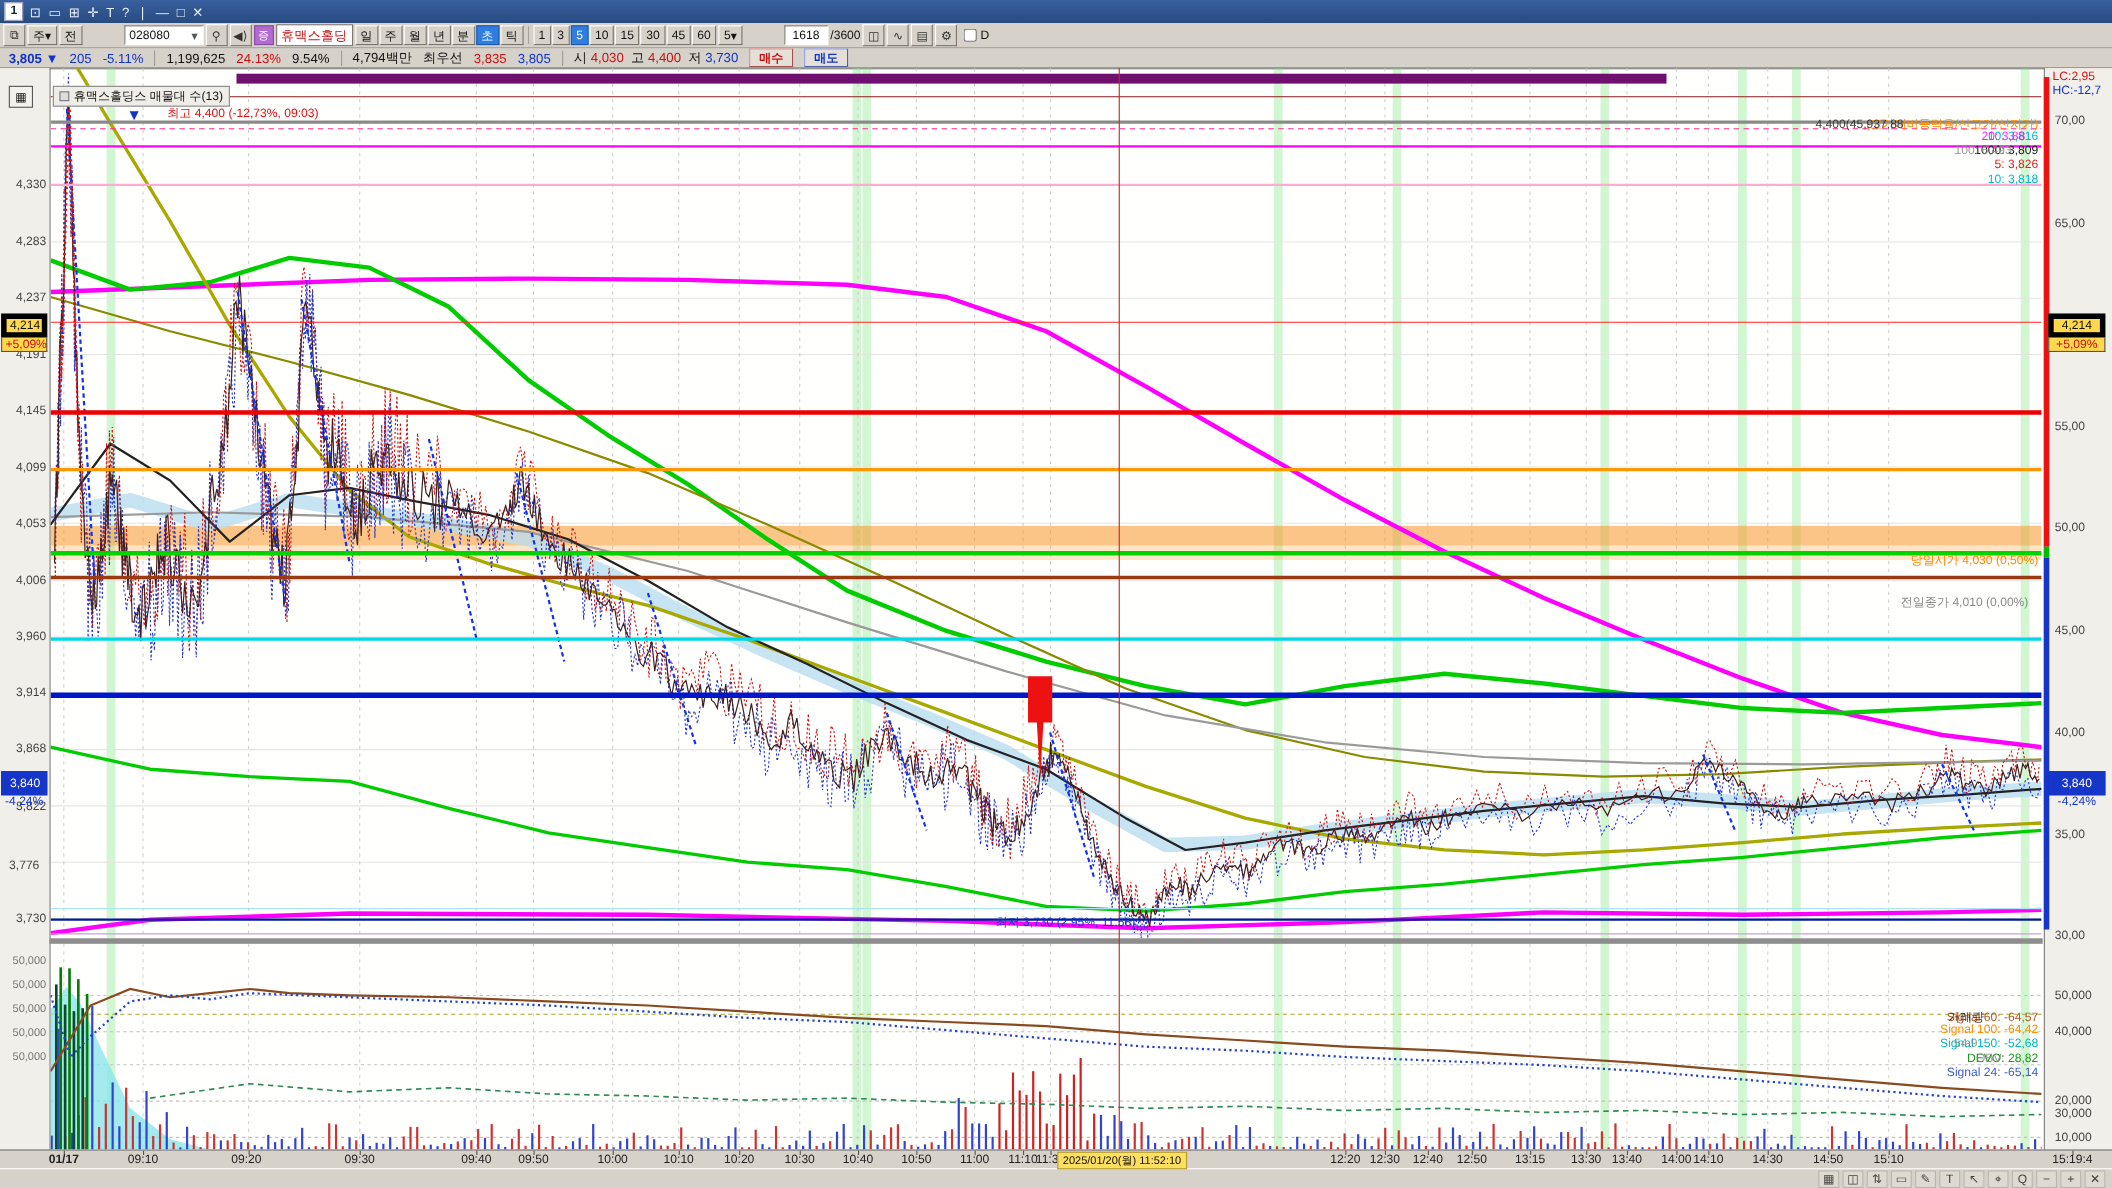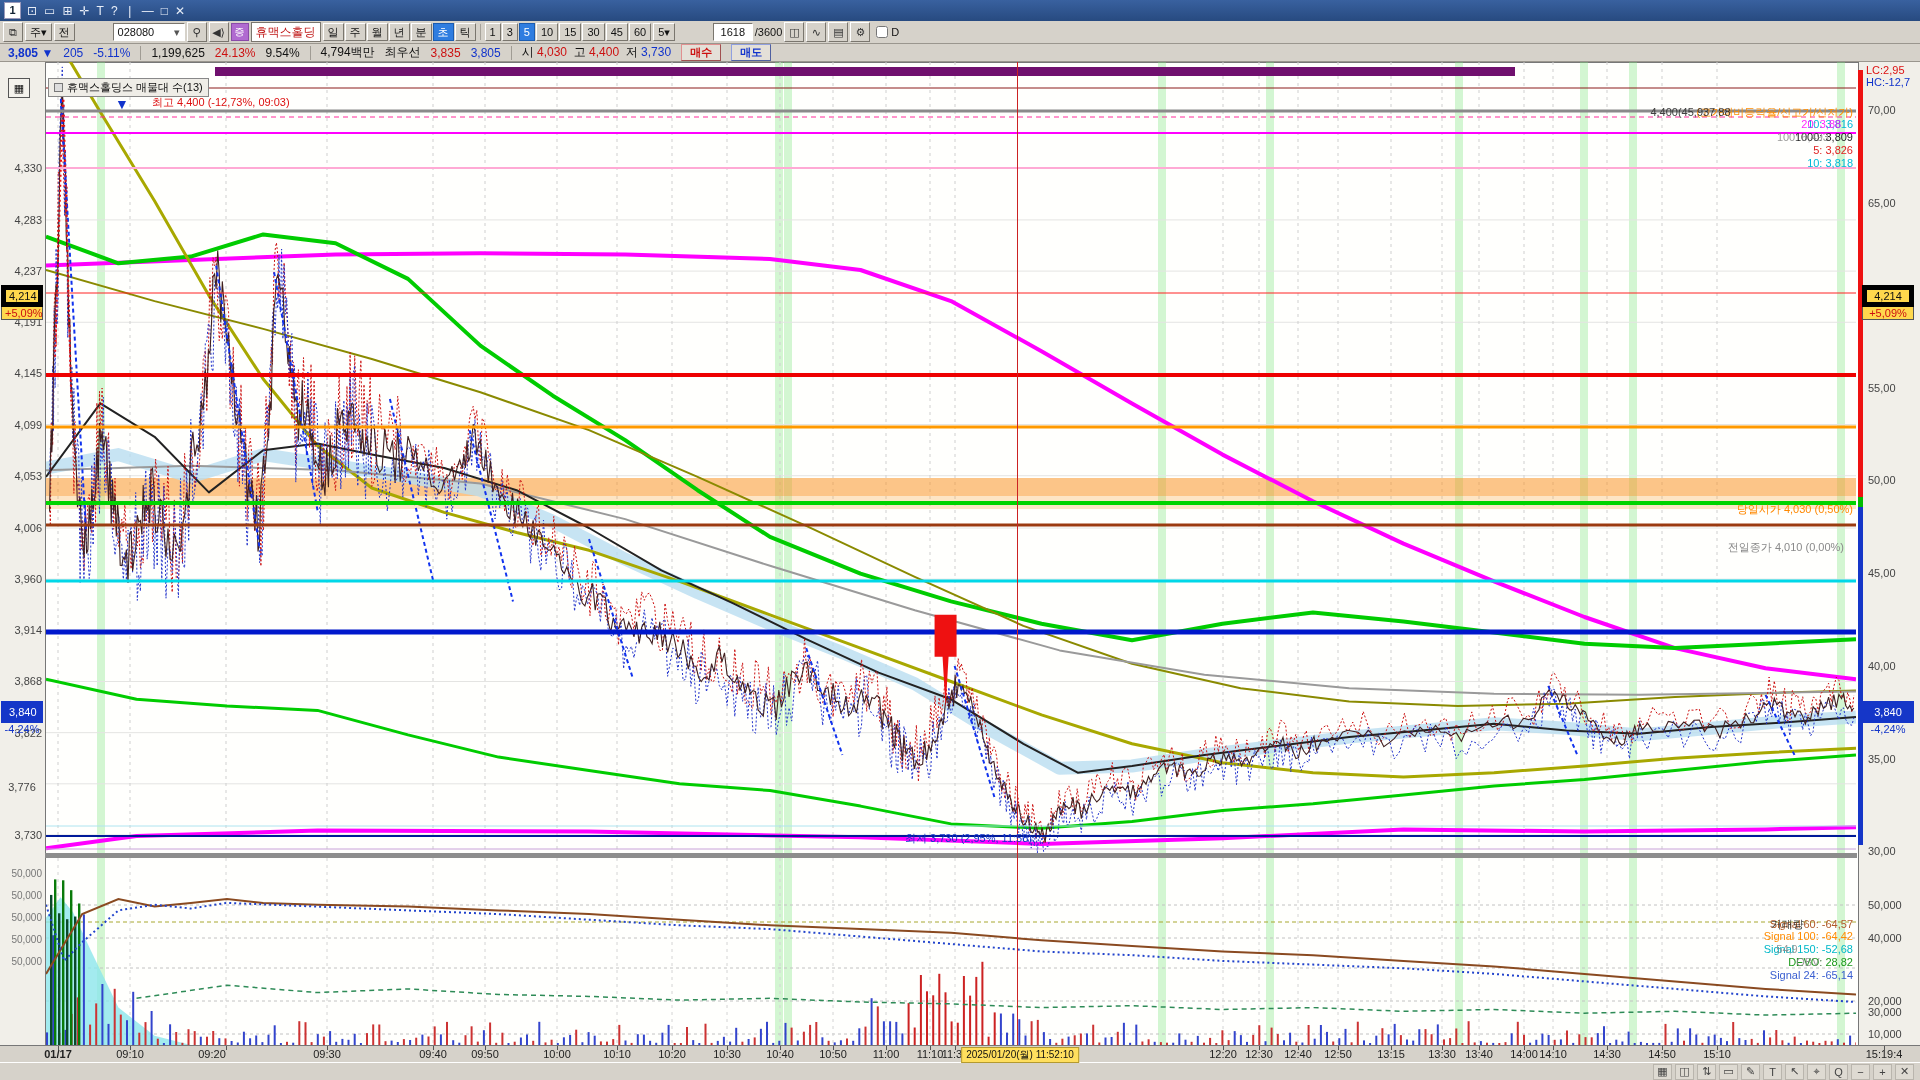--- a/index.html
+++ b/index.html
@@ -691,21 +691,21 @@
         <div class="pc">-4,24%</div>
       </div>
     </div>
 
   <div id="timeaxis">
       <div class="ttick" style="left:58px;"></div>
       <div class="tlab" style="left:58px;font-weight:bold;">01/17</div>
       <div class="ttick" style="left:130px;"></div>
       <div class="tlab" style="left:130px;">09:10</div>
       <div class="ttick" style="left:226px;"></div>
-      <div class="tlab" style="left:212px;">09:20</div>
+      <div class="tlab" style="left:224px;">09:20</div>
       <div class="ttick" style="left:327px;"></div>
       <div class="tlab" style="left:327px;">09:30</div>
       <div class="ttick" style="left:433px;"></div>
       <div class="tlab" style="left:433px;">09:40</div>
       <div class="ttick" style="left:485px;"></div>
       <div class="tlab" style="left:485px;">09:50</div>
       <div class="ttick" style="left:557px;"></div>
       <div class="tlab" style="left:557px;">10:00</div>
       <div class="ttick" style="left:617px;"></div>
       <div class="tlab" style="left:617px;">10:10</div>

